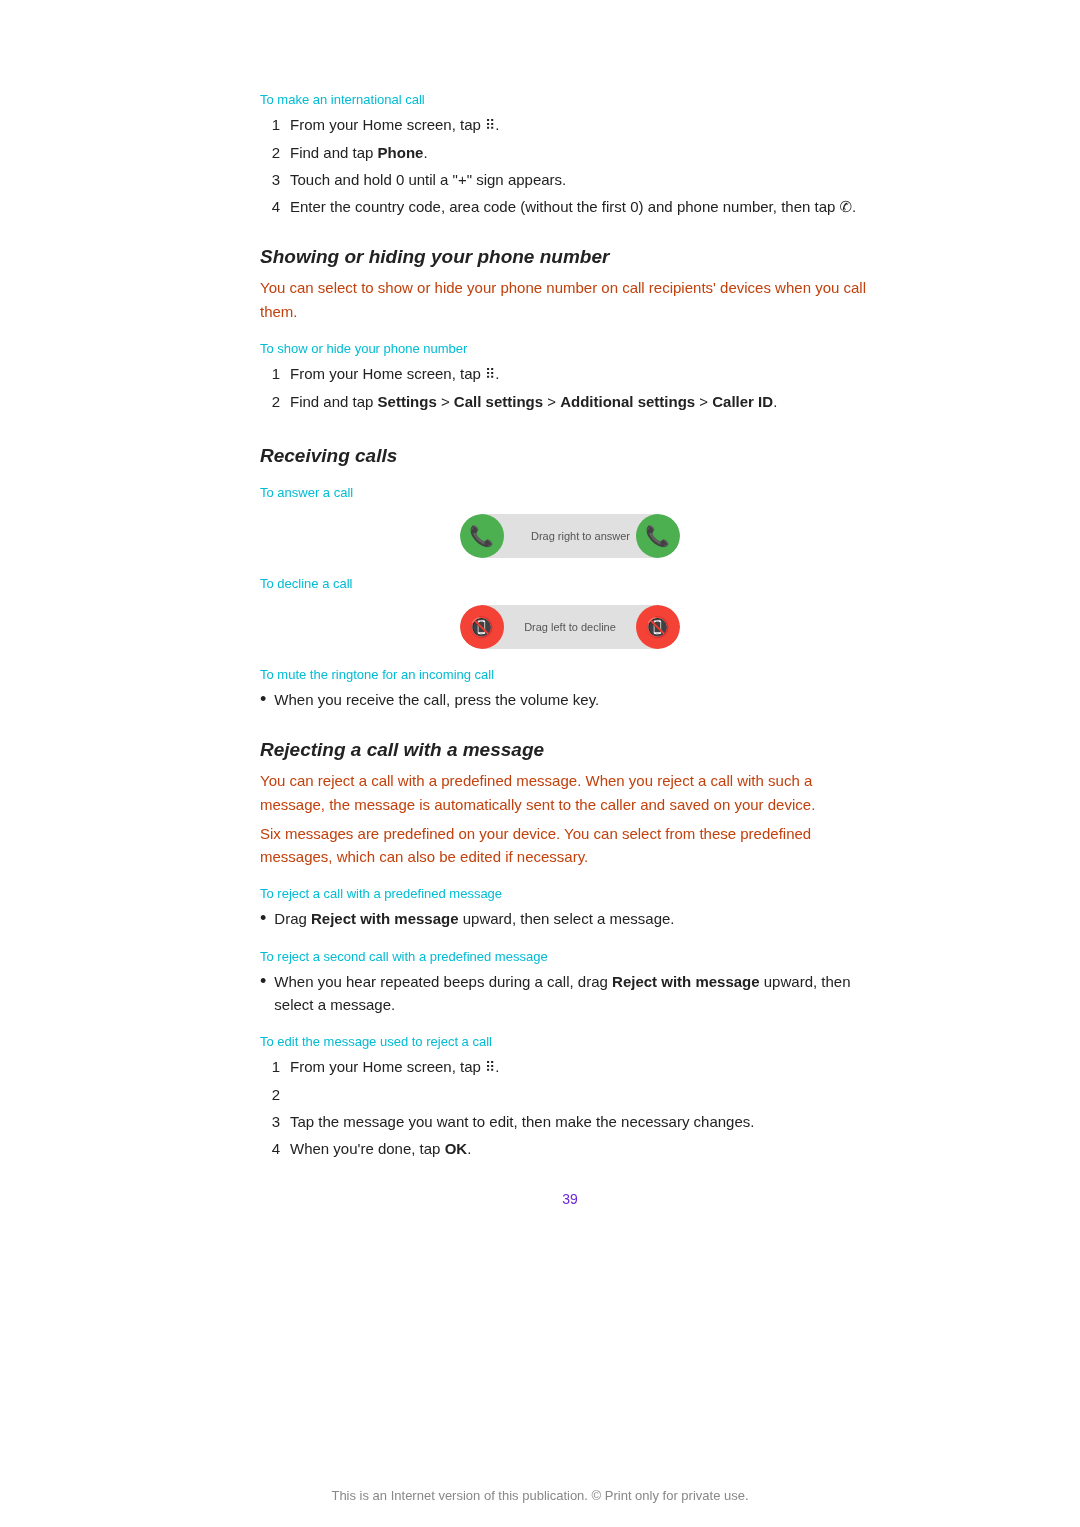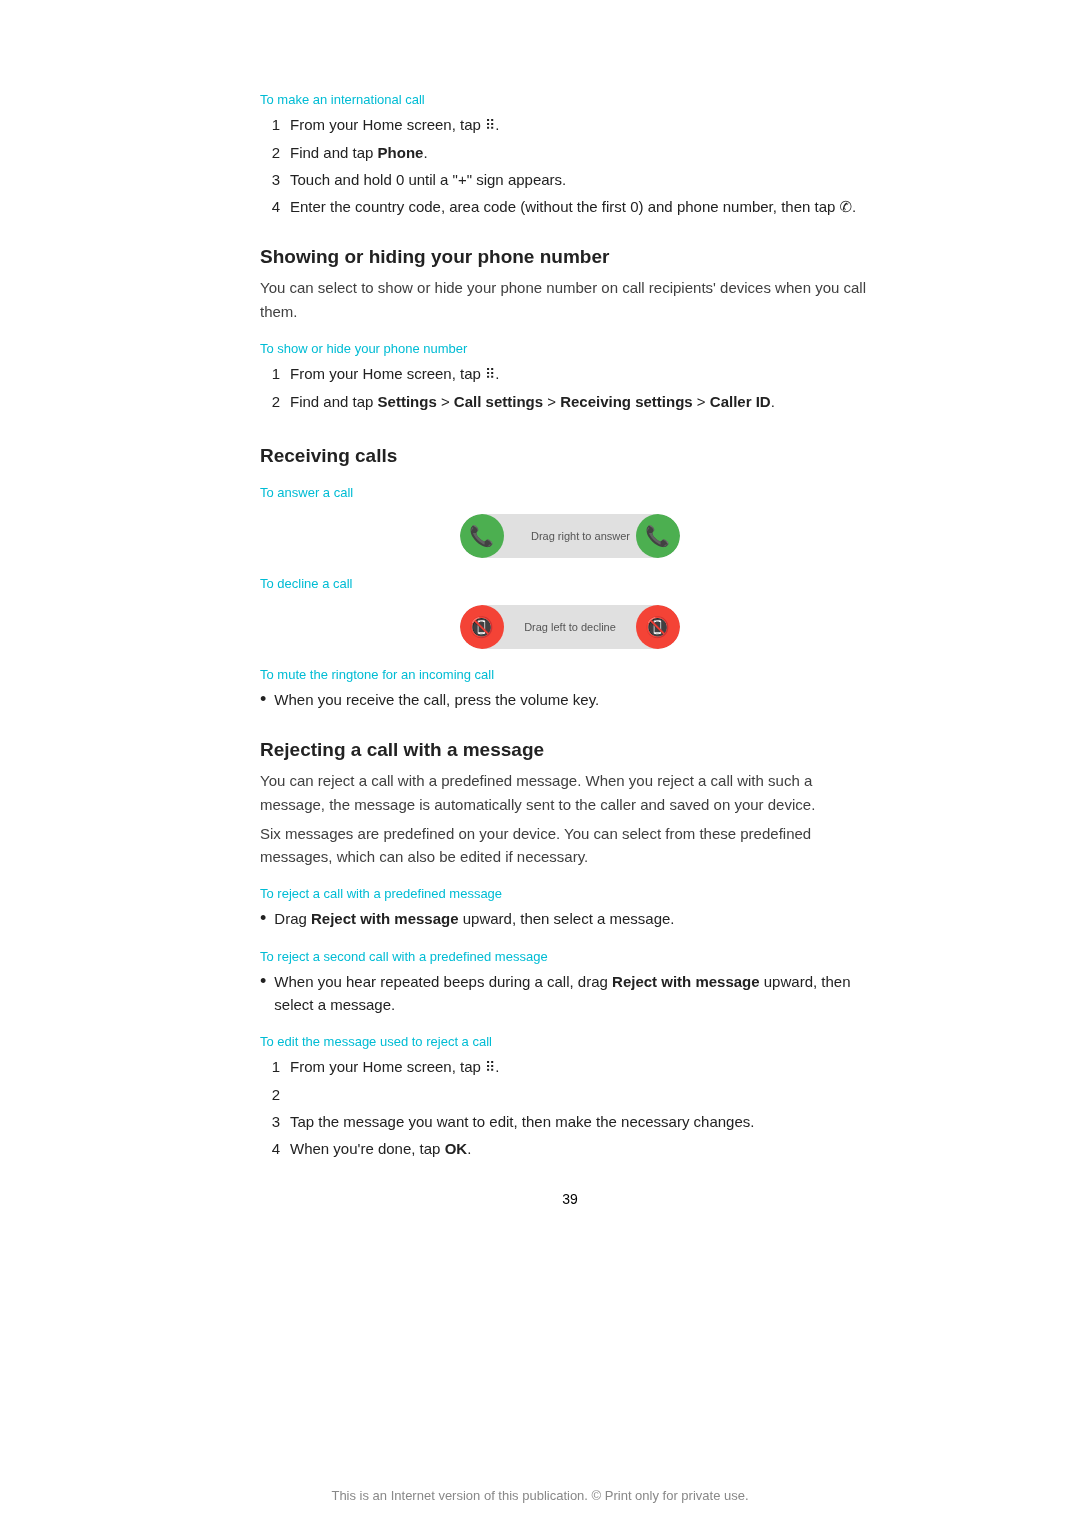--- a/index.html
+++ b/index.html
@@ -16,30 +16,31 @@
       max-width: 760px;
       margin: 14px auto;
       padding: 60px 40px 80px 100px;
     }
     .section-heading {
       font-size: 19px;
       font-weight: bold;
       color: #222;
       margin-bottom: 8px;
       margin-top: 28px;
+      font-style: italic;
     }
     .sub-heading {
       font-size: 13px;
       color: #00bcd4;
       margin-bottom: 6px;
       margin-top: 18px;
     }
     .body-text {
       font-size: 15px;
-      color: #404040;
+      color: #c2410c;
       line-height: 1.55;
       margin-bottom: 6px;
     }
     .numbered-list {
       list-style: none;
       padding: 0;
       margin: 0 0 10px 0;
     }
     .numbered-list li {
       display: flex;
@@ -149,21 +150,21 @@
       position: absolute;
       bottom: 24px;
       left: 0; right: 0;
       text-align: center;
       font-size: 13px;
       color: #888;
     }
     .page-number {
       text-align: center;
       font-size: 14px;
-      color: #000000;
+      color: #6d28d9;
       margin-top: 30px;
       margin-bottom: 8px;
     }
   </style>
 </head>
 <body>
 
 <div class="page">
 
   <div>
@@ -192,21 +193,21 @@
     <div class="section-heading">Showing or hiding your phone number</div>
     <div class="body-text">You can select to show or hide your phone number on call recipients' devices when you call them.</div>
     <div class="sub-heading">To show or hide your phone number</div>
     <ol class="numbered-list">
       <li>
           <span class="num">1</span>
           <span>From your Home screen, tap <span style="font-size:14px;">⠿</span>.</span>
         </li>
       <li>
           <span class="num">2</span>
-          <span>Find and tap <b>Settings</b> &gt; <b>Call settings</b> &gt; <b>Receiving settings</b> &gt; <b>Caller ID</b>.</span>
+          <span>Find and tap <b>Settings</b> &gt; <b>Call settings</b> &gt; <b>Additional settings</b> &gt; <b>Caller ID</b>.</span>
         </li>
     </ol>
   </div>
 
   <div style="margin-top:32px;">
     <div class="section-heading">Receiving calls</div>
 
     <div class="sub-heading">To answer a call</div>
 
     <div class="answer-call-img">

